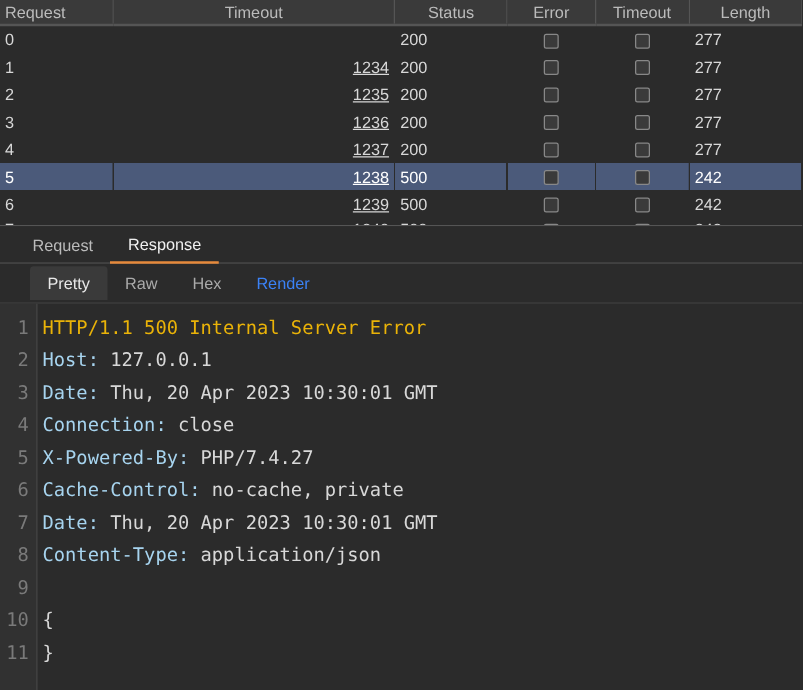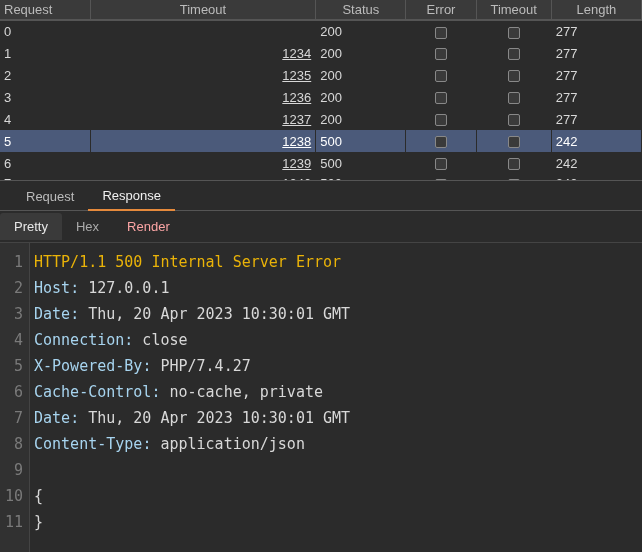--- a/index.html
+++ b/index.html
@@ -83,37 +83,37 @@
   }
   .tabs-row .tab.active {
     color: #f0f0f0;
     border-bottom: 2px solid #e68a3c;
     margin-bottom: -1px;
   }
   .subtabs-row {
     display: flex;
     align-items: center;
     height: 32px;
-    padding-left: 0;
+    padding-left: 24px;
     background: #2b2b2b;
     border-bottom: 1px solid #444;
   }
   .subtabs-row .subtab {
     padding: 6px 14px;
     color: #aaaaaa;
     cursor: pointer;
     font-size: 13px;
   }
   .subtabs-row .subtab.active {
     background: #3a3a3a;
     color: #e8e8e8;
     border-radius: 3px 3px 0 0;
   }
   .subtabs-row .subtab.disabled {
-    color: #fca5a5;
+    color: #3b82f6;
     cursor: default;
   }
   .editor {
     display: flex;
     width: 100%;
     height: calc(552px - 180px - 30px - 32px - 1px);
     font-family: "Consolas", "Menlo", monospace;
     font-size: 15px;
     background: #2b2b2b;
   }
@@ -235,20 +235,21 @@
 
 <div class="divider"></div>
 
 <div class="tabs-row">
   <div class="tab">Request</div>
   <div class="tab active">Response</div>
 </div>
 
 <div class="subtabs-row">
   <div class="subtab active">Pretty</div>
+  <div class="subtab">Raw</div>
   <div class="subtab">Hex</div>
   <div class="subtab disabled">Render</div>
 </div>
 
 <div class="editor">
   <div class="gutter" id="gutter">
       <div>1</div>
       <div>2</div>
       <div>3</div>
       <div>4</div>

